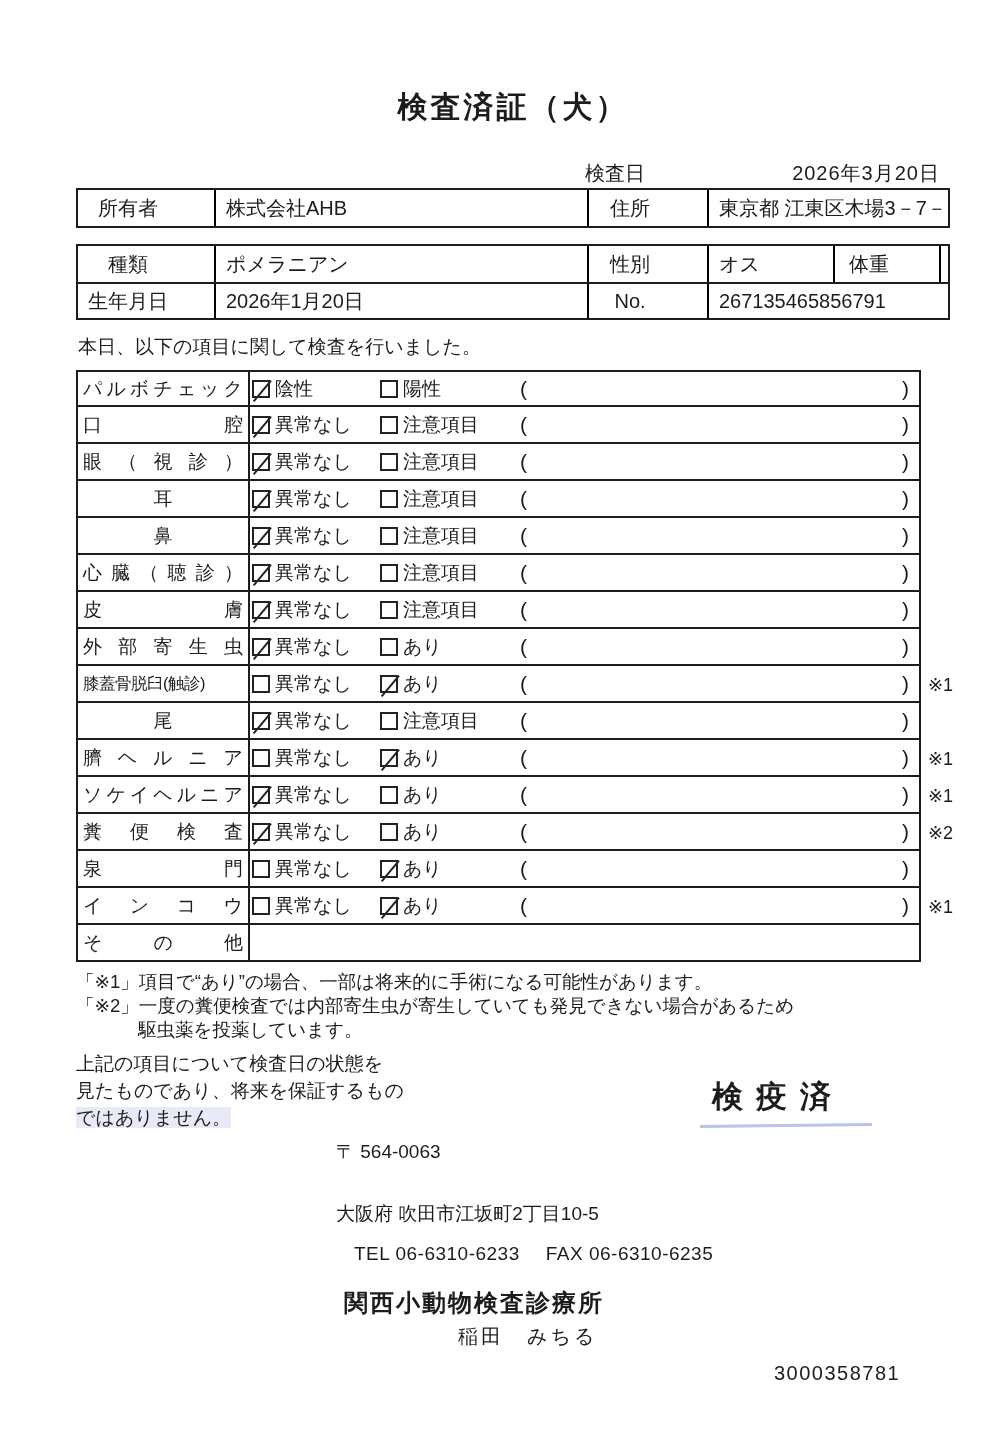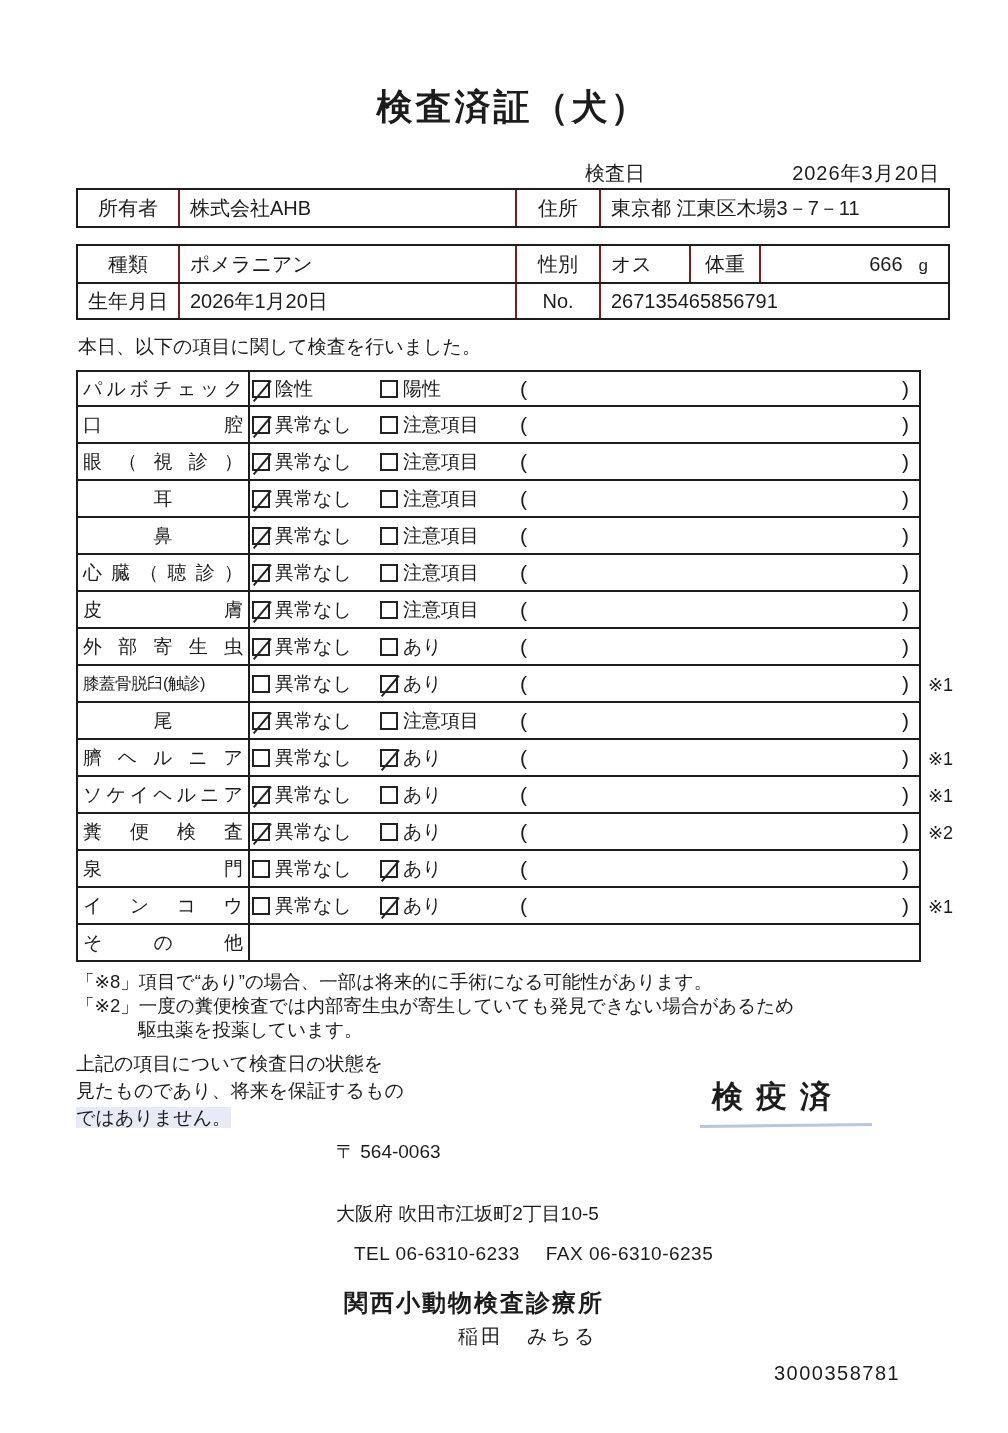--- a/index.html
+++ b/index.html
@@ -2,33 +2,33 @@
 <html><head>
 <meta charset="utf-8">
 <style>
   html,body{margin:0;padding:0;background:#ffffff;}
   body{font-family:"Liberation Sans","DejaVu Sans",sans-serif;color:#1c1c1c;}
   .page{position:relative;width:1008px;height:1433px;box-sizing:border-box;
         padding:88px 0 0 76px;background:#fff;overflow:hidden;}
   .content{width:874px;}
 
   
-  .doc-title{font-size:36px;font-weight:700;letter-spacing:3px;text-align:center;line-height:38px;}
+  .doc-title{font-size:30px;font-weight:700;letter-spacing:3px;text-align:center;line-height:38px;}
 
   
   .date-line{position:relative;height:28px;margin-top:32px;font-size:20px;}
   .date-line .dl-label{position:absolute;left:509px;top:2px;}
   .date-line .dl-value{position:absolute;right:10px;top:2px;letter-spacing:1px;}
 
   
   .btable{border:2px solid #1d1d1d;width:874px;box-sizing:border-box;margin-top:2px;}
   .trow{display:flex;height:36px;box-sizing:border-box;}
   .trow + .trow{border-top:2px solid #1d1d1d;}
   .c{display:flex;align-items:center;box-sizing:border-box;font-size:20px;overflow:hidden;white-space:nowrap;}
-  .c + .c{border-left:2px solid #7f1d1d;}
+  .c + .c{border-left:2px solid #000000;margin-left:36px;}
   .c.hd{justify-content:center;}
   .c.val{padding-left:10px;}
   .w100{width:100px;flex:none;} .w337{width:337px;flex:none;}
   .w84{width:84px;flex:none;} .w90{width:90px;flex:none;} .w70{width:70px;flex:none;}
   .grow{flex:1;}
   .weight-val{flex:1;display:flex;align-items:center;justify-content:flex-end;gap:16px;padding-right:20px;}
   .weight-val .unit{font-size:17px;padding-top:3px;}
   .gap16{height:16px;}
 
   .intro{font-size:19px;margin-top:14px;margin-left:2px;}
@@ -485,21 +485,21 @@
               <span>の</span>
               <span>他</span>
             </div>
             <div class="icontent"></div>
           </div>
           <div class="rownote"></div>
         </div>
       </div>
 
     <div class="notes">
-      <div>「※8」項目で“あり”の場合、一部は将来的に手術になる可能性があります。</div>
+      <div>「※1」項目で“あり”の場合、一部は将来的に手術になる可能性があります。</div>
       <div>「※2」一度の糞便検査では内部寄生虫が寄生していても発見できない場合があるため</div>
       <div class="indent">駆虫薬を投薬しています。</div>
     </div>
 
     <div class="footer">
       <div class="disclaimer">
         <div>上記の項目について検査日の状態を</div>
         <div>見たものであり、将来を保証するもの</div>
         <div><span class="smudge">ではありません。</span></div>
       </div>

